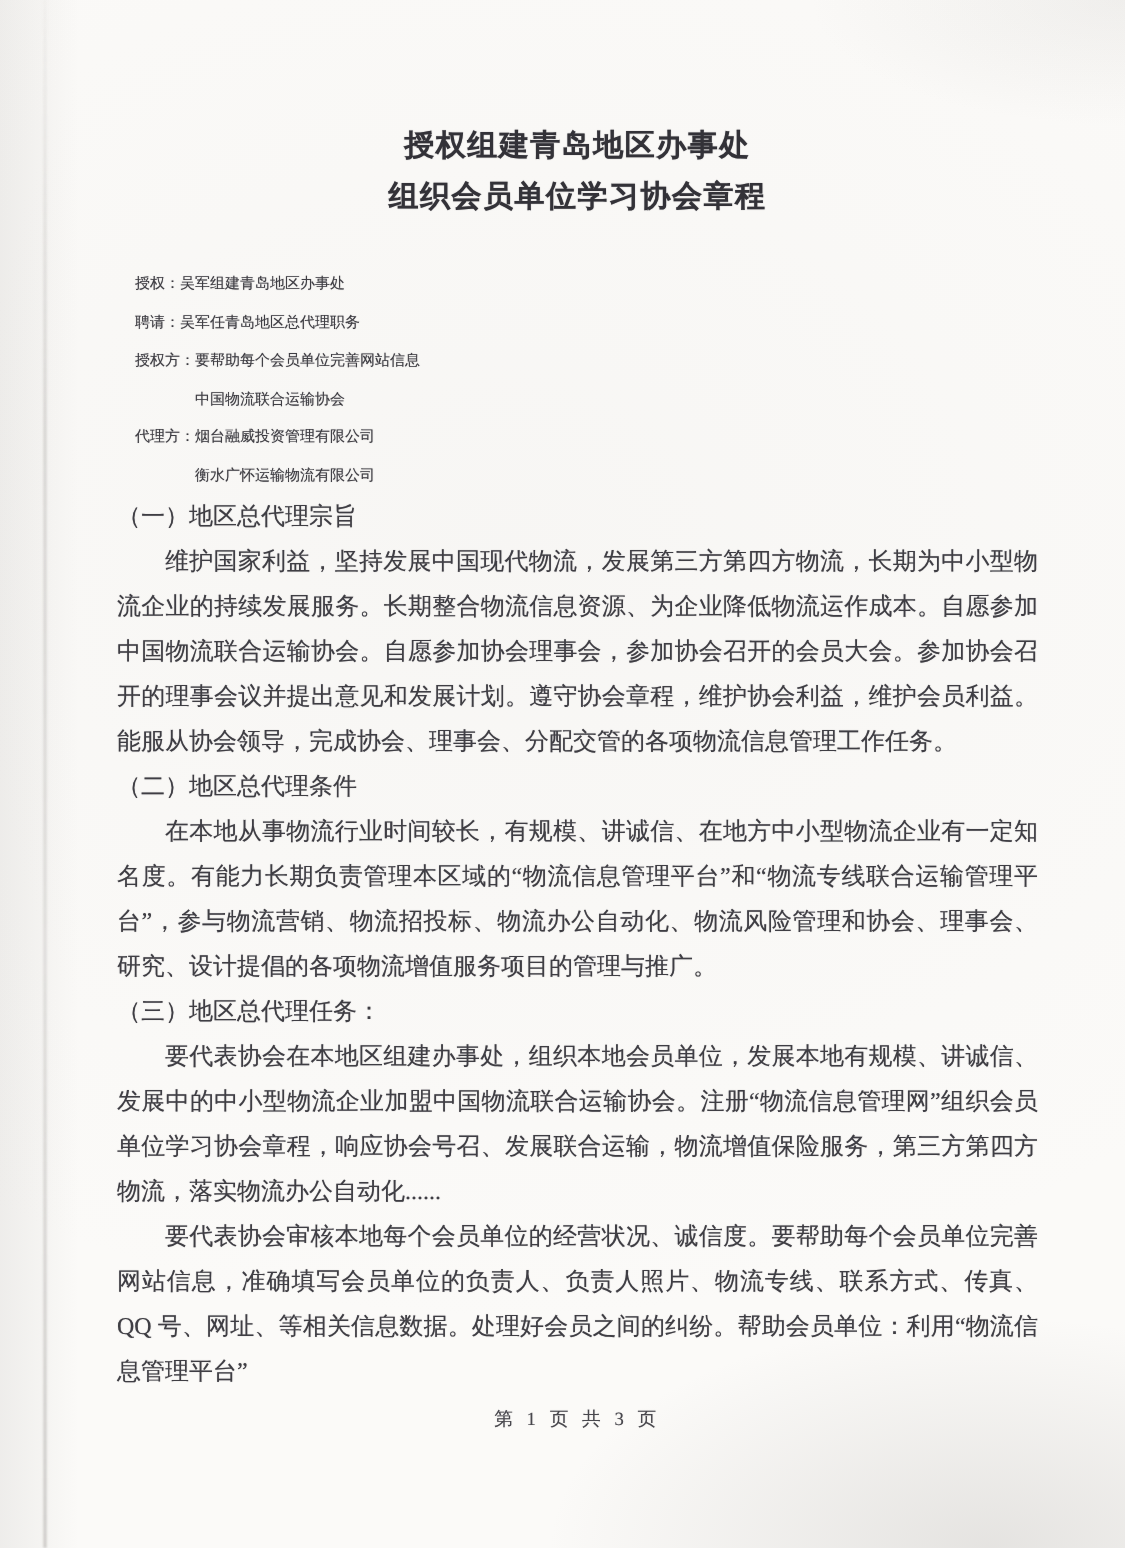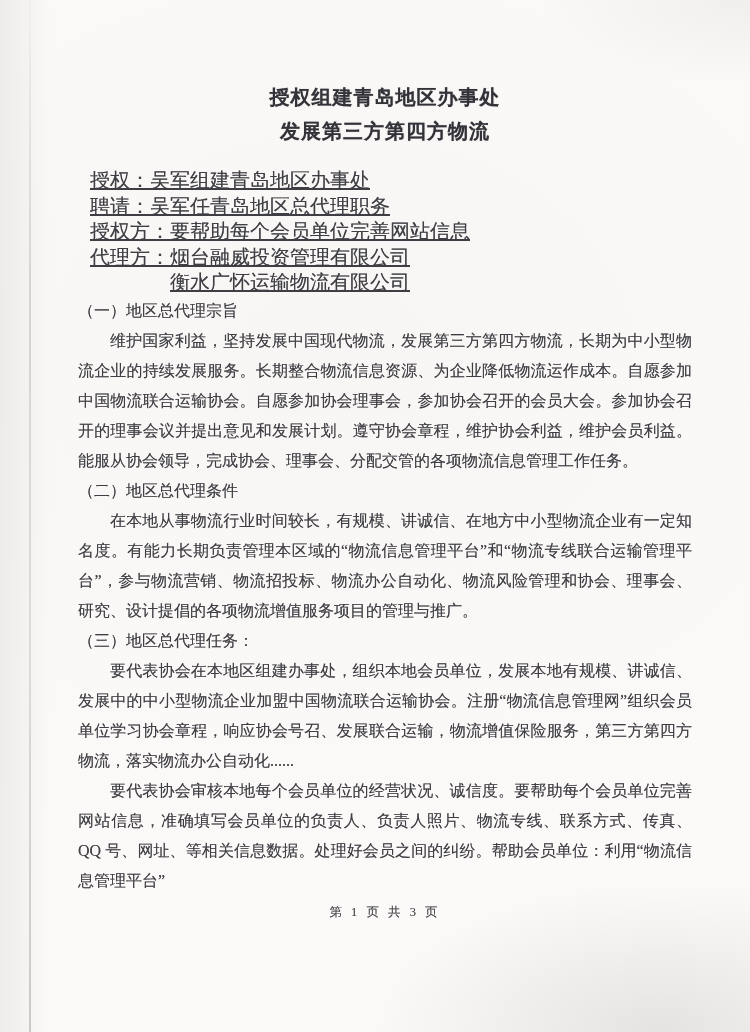--- a/index.html
+++ b/index.html
@@ -45,26 +45,25 @@
     margin-top: 80px;
     text-align: center;
     font-size: 20px;
     font-weight: 700;
     line-height: 34px;
     color: #333238;
     letter-spacing: 1px;
     text-shadow: 0 0 0.7px rgba(51,50,56,0.55);
   }
   .meta {
-    margin-top: 20px;
+    margin-top: 29px;
     padding-left: 12px;
-    font-size: 20px;
+    font-size: 10px;
     line-height: 25.5px;
     text-shadow: 0 0 0.6px rgba(63,62,68,0.5);
-    text-decoration: underline;
   }
   .meta-line.cont {
     padding-left: 4em;
   }
   .body {
     font-size: 16px;
     line-height: 30px;
     text-shadow: 0 0 0.6px rgba(63,62,68,0.5);
   }
   .sec-heading {
@@ -87,27 +86,28 @@
 </style>
 </head>
 <body>
 
 <div class="scan">
   <div class="edge-left"></div>
   <div class="content">
 
     <div class="title">
       <div>授权组建青岛地区办事处</div>
-      <div>发展第三方第四方物流</div>
+      <div>组织会员单位学习协会章程</div>
     </div>
 
     <div class="meta">
       <div class="meta-line">授权：吴军组建青岛地区办事处</div>
       <div class="meta-line">聘请：吴军任青岛地区总代理职务</div>
       <div class="meta-line">授权方：要帮助每个会员单位完善网站信息</div>
+      <div class="meta-line cont">中国物流联合运输协会</div>
       <div class="meta-line">代理方：烟台融威投资管理有限公司</div>
       <div class="meta-line cont">衡水广怀运输物流有限公司</div>
     </div>
 
     <div class="body">
       <div class="sec-heading">（一）地区总代理宗旨</div>
       <p class="para">维护国家利益，坚持发展中国现代物流，发展第三方第四方物流，长期为中小型物流企业的持续发展服务。长期整合物流信息资源、为企业降低物流运作成本。自愿参加中国物流联合运输协会。自愿参加协会理事会，参加协会召开的会员大会。参加协会召开的理事会议并提出意见和发展计划。遵守协会章程，维护协会利益，维护会员利益。能服从协会领导，完成协会、理事会、分配交管的各项物流信息管理工作任务。</p>
 
       <div class="sec-heading">（二）地区总代理条件</div>
       <p class="para">在本地从事物流行业时间较长，有规模、讲诚信、在地方中小型物流企业有一定知名度。有能力长期负责管理本区域的“物流信息管理平台”和“物流专线联合运输管理平台”，参与物流营销、物流招投标、物流办公自动化、物流风险管理和协会、理事会、研究、设计提倡的各项物流增值服务项目的管理与推广。</p>

